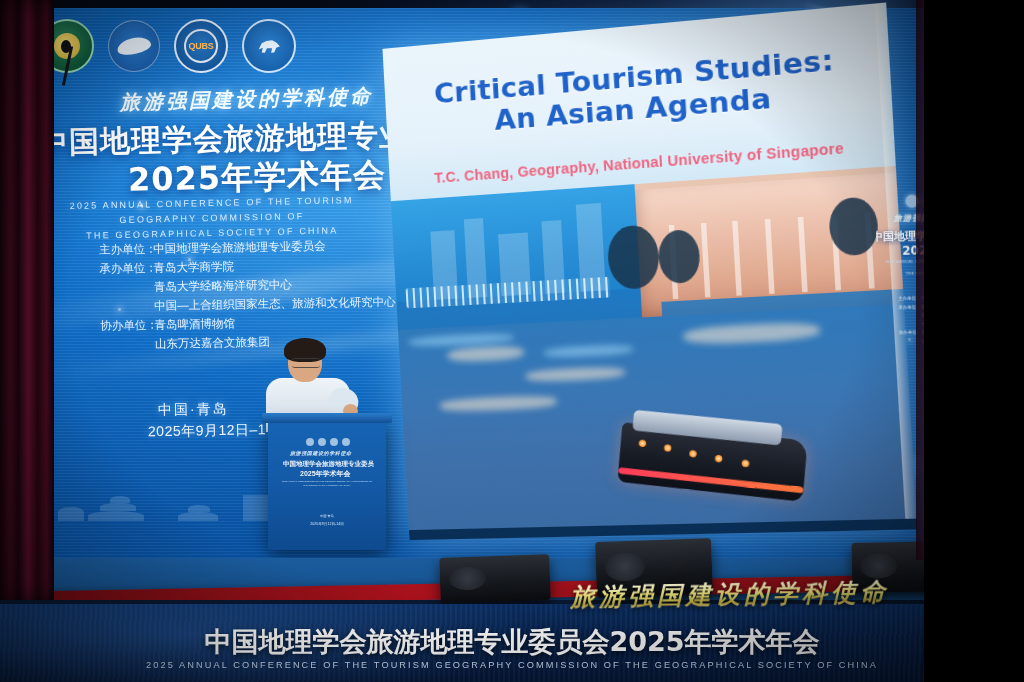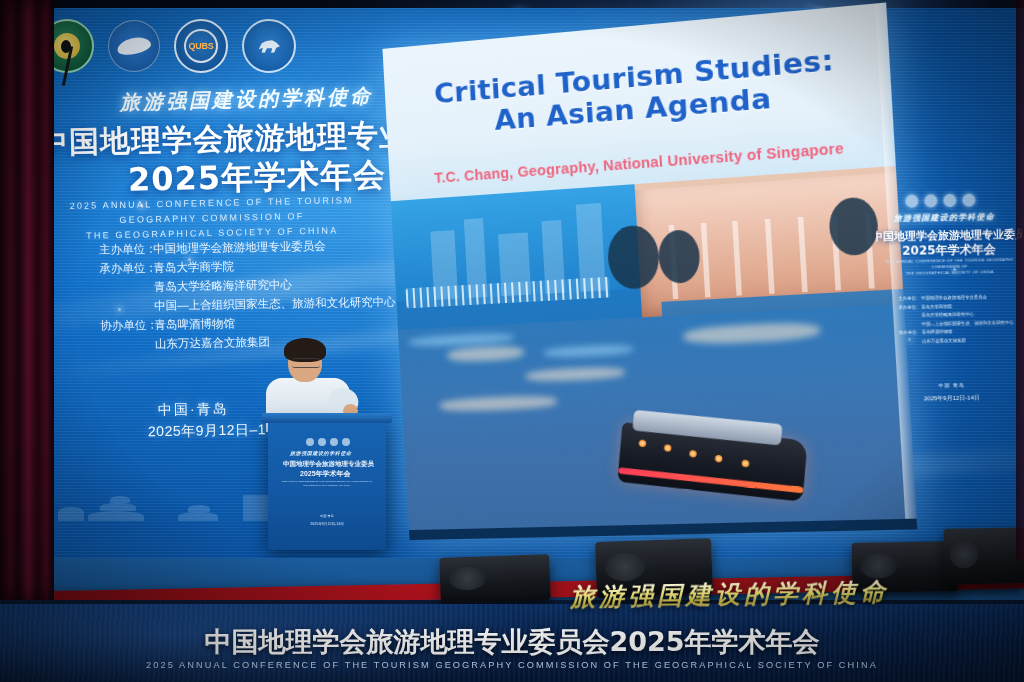--- a/index.html
+++ b/index.html
@@ -1,18 +1,18 @@
 <!DOCTYPE html>
 <html><head>
 <meta charset="utf-8">
 <title>Conference Stage Photo</title>
 <style>
   html,body{margin:0;padding:0;background:#000;}
   body{font-family:"Liberation Sans",sans-serif;}
-  #stage{position:relative;width:1024px;height:682px;overflow:hidden;background:#05070f;}
+  #stage{position:relative;width:924px;height:682px;overflow:hidden;background:#05070f;}
 
   
   .hall-dark{position:absolute;left:0;top:0;width:1024px;height:682px;
     background:#04060d;}
   .truss{position:absolute;left:0;top:0;width:1024px;height:72px;
     background:
       linear-gradient(100deg,rgba(10,20,45,0) 30%,rgba(30,90,190,.25) 62%,rgba(60,140,255,.45) 78%,rgba(20,50,120,.15) 96%),
       linear-gradient(#050a16,#03060e);}
   .truss-bar{position:absolute;height:3px;background:linear-gradient(90deg,rgba(120,180,255,.05),rgba(160,210,255,.85),rgba(120,180,255,.1));
     filter:blur(.4px);transform-origin:left center;}

